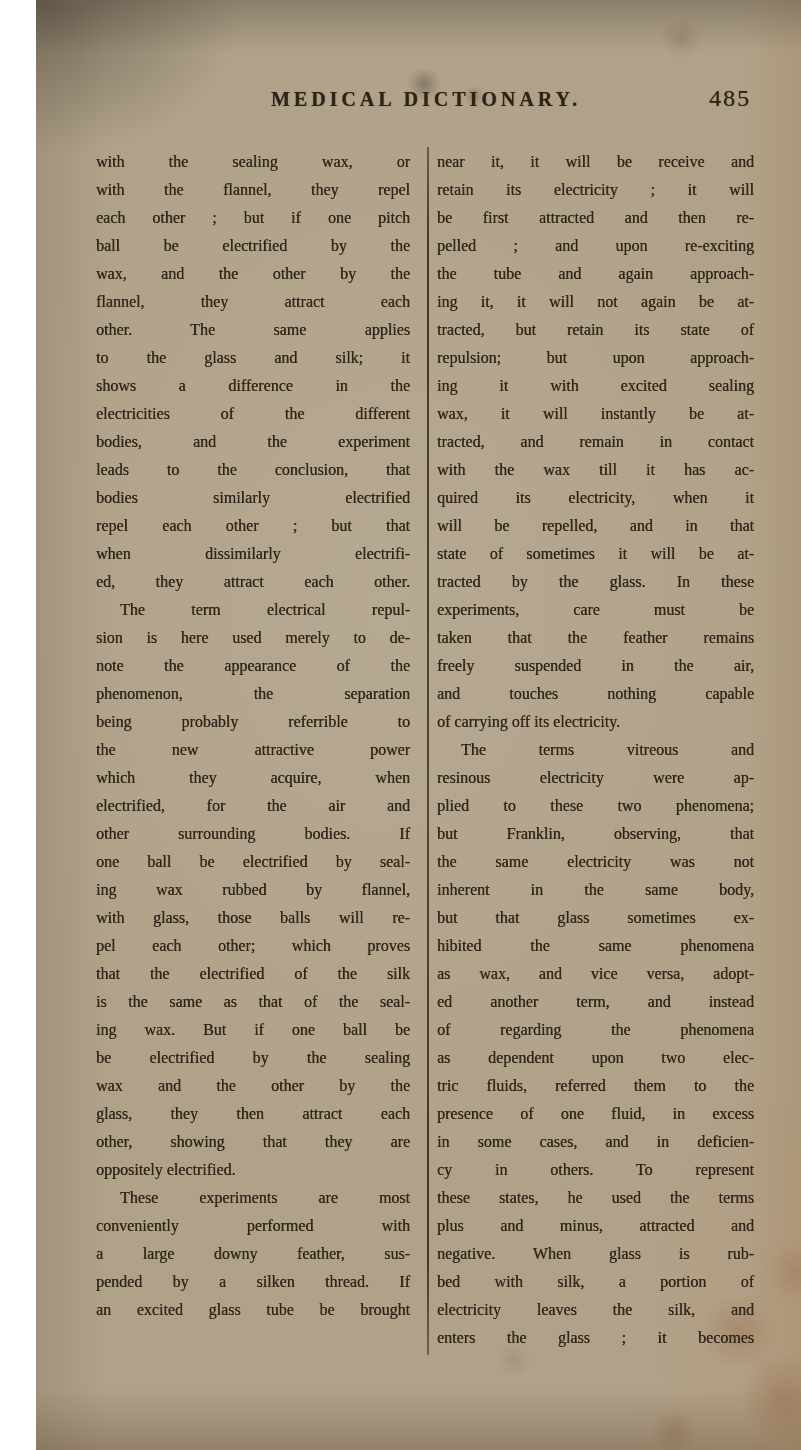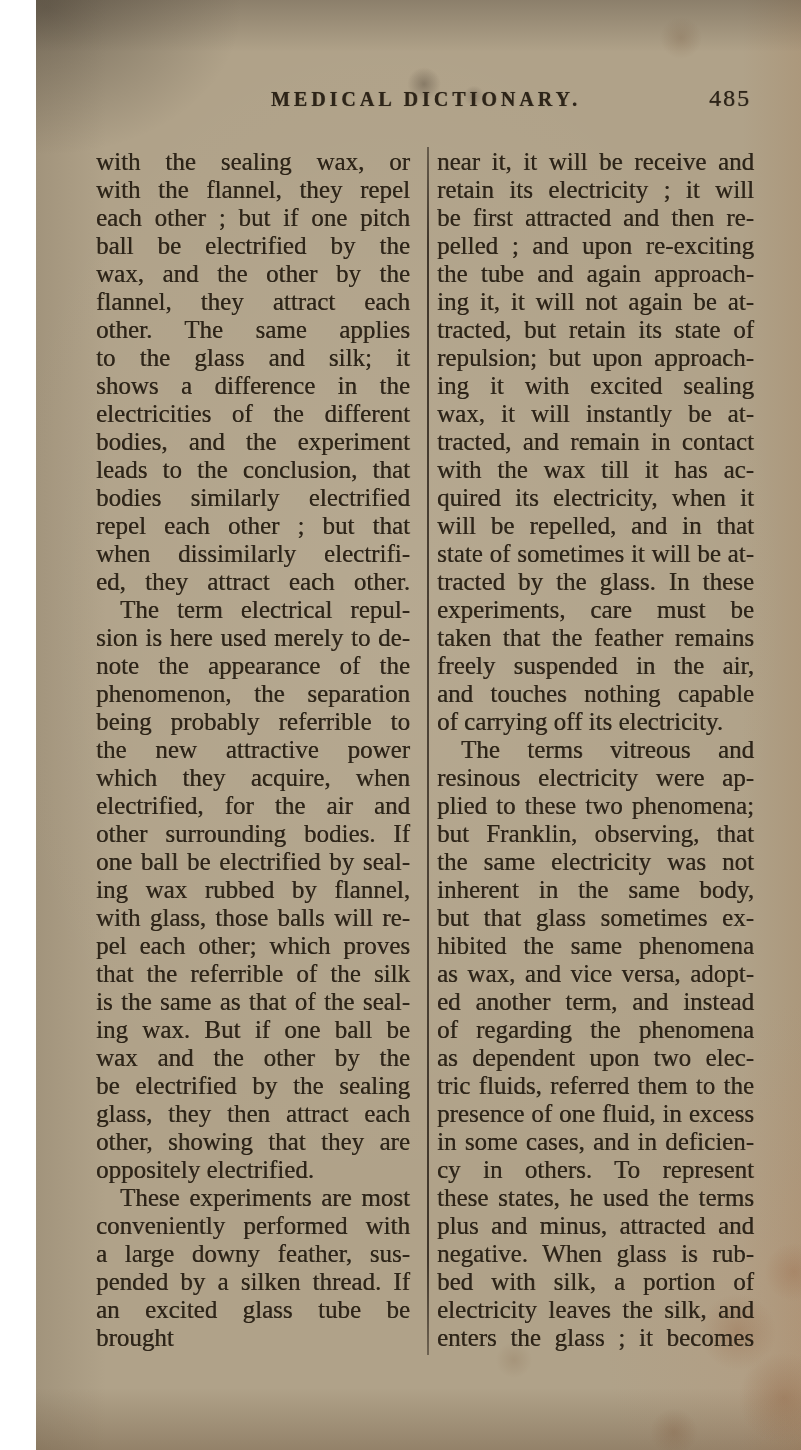--- a/index.html
+++ b/index.html
@@ -38,21 +38,21 @@
     white-space: nowrap;
     text-shadow: 0.4px 0.4px 0.7px rgba(45,36,24,0.65);
   }
   .pagenum {
     position: absolute; top: 85px; left: 673px;
     font-size: 24px; font-weight: normal; letter-spacing: 2px;
     text-shadow: 0.4px 0.4px 0.7px rgba(45,36,24,0.65);
   }
   .col {
     position: absolute; top: 148px;
-    font-size: 25px; line-height: 28px;
+    font-size: 16px; line-height: 28px;
     text-shadow: 0.4px 0.4px 0.6px rgba(46,37,25,0.7);
   }
   .col-left  { left: 60px;  width: 314px; }
   .col-right { left: 401px; width: 317px; }
   .line {
     text-align: justify;
     text-align-last: justify;
     height: 28px; overflow: visible;
   }
   .line.indent { text-indent: 24px; }
@@ -96,25 +96,25 @@
       <div class="line">phenomenon, the separation</div>
       <div class="line">being probably referrible to</div>
       <div class="line">the new attractive power</div>
       <div class="line">which they acquire, when</div>
       <div class="line">electrified, for the air and</div>
       <div class="line">other surrounding bodies. If</div>
       <div class="line">one ball be electrified by seal-</div>
       <div class="line">ing wax rubbed by flannel,</div>
       <div class="line">with glass, those balls will re-</div>
       <div class="line">pel each other; which proves</div>
-      <div class="line">that the referrible of the silk</div>
+      <div class="line">that the electrified of the silk</div>
       <div class="line">is the same as that of the seal-</div>
       <div class="line">ing wax. But if one ball be</div>
+      <div class="line">be electrified by the sealing</div>
       <div class="line">wax and the other by the</div>
-      <div class="line">be electrified by the sealing</div>
       <div class="line">glass, they then attract each</div>
       <div class="line">other, showing that they are</div>
       <div class="line end">oppositely electrified.</div>
       <div class="line indent">These experiments are most</div>
       <div class="line">conveniently performed with</div>
       <div class="line">a large downy feather, sus-</div>
       <div class="line">pended by a silken thread. If</div>
       <div class="line">an excited glass tube be brought</div>
     </div>
 

